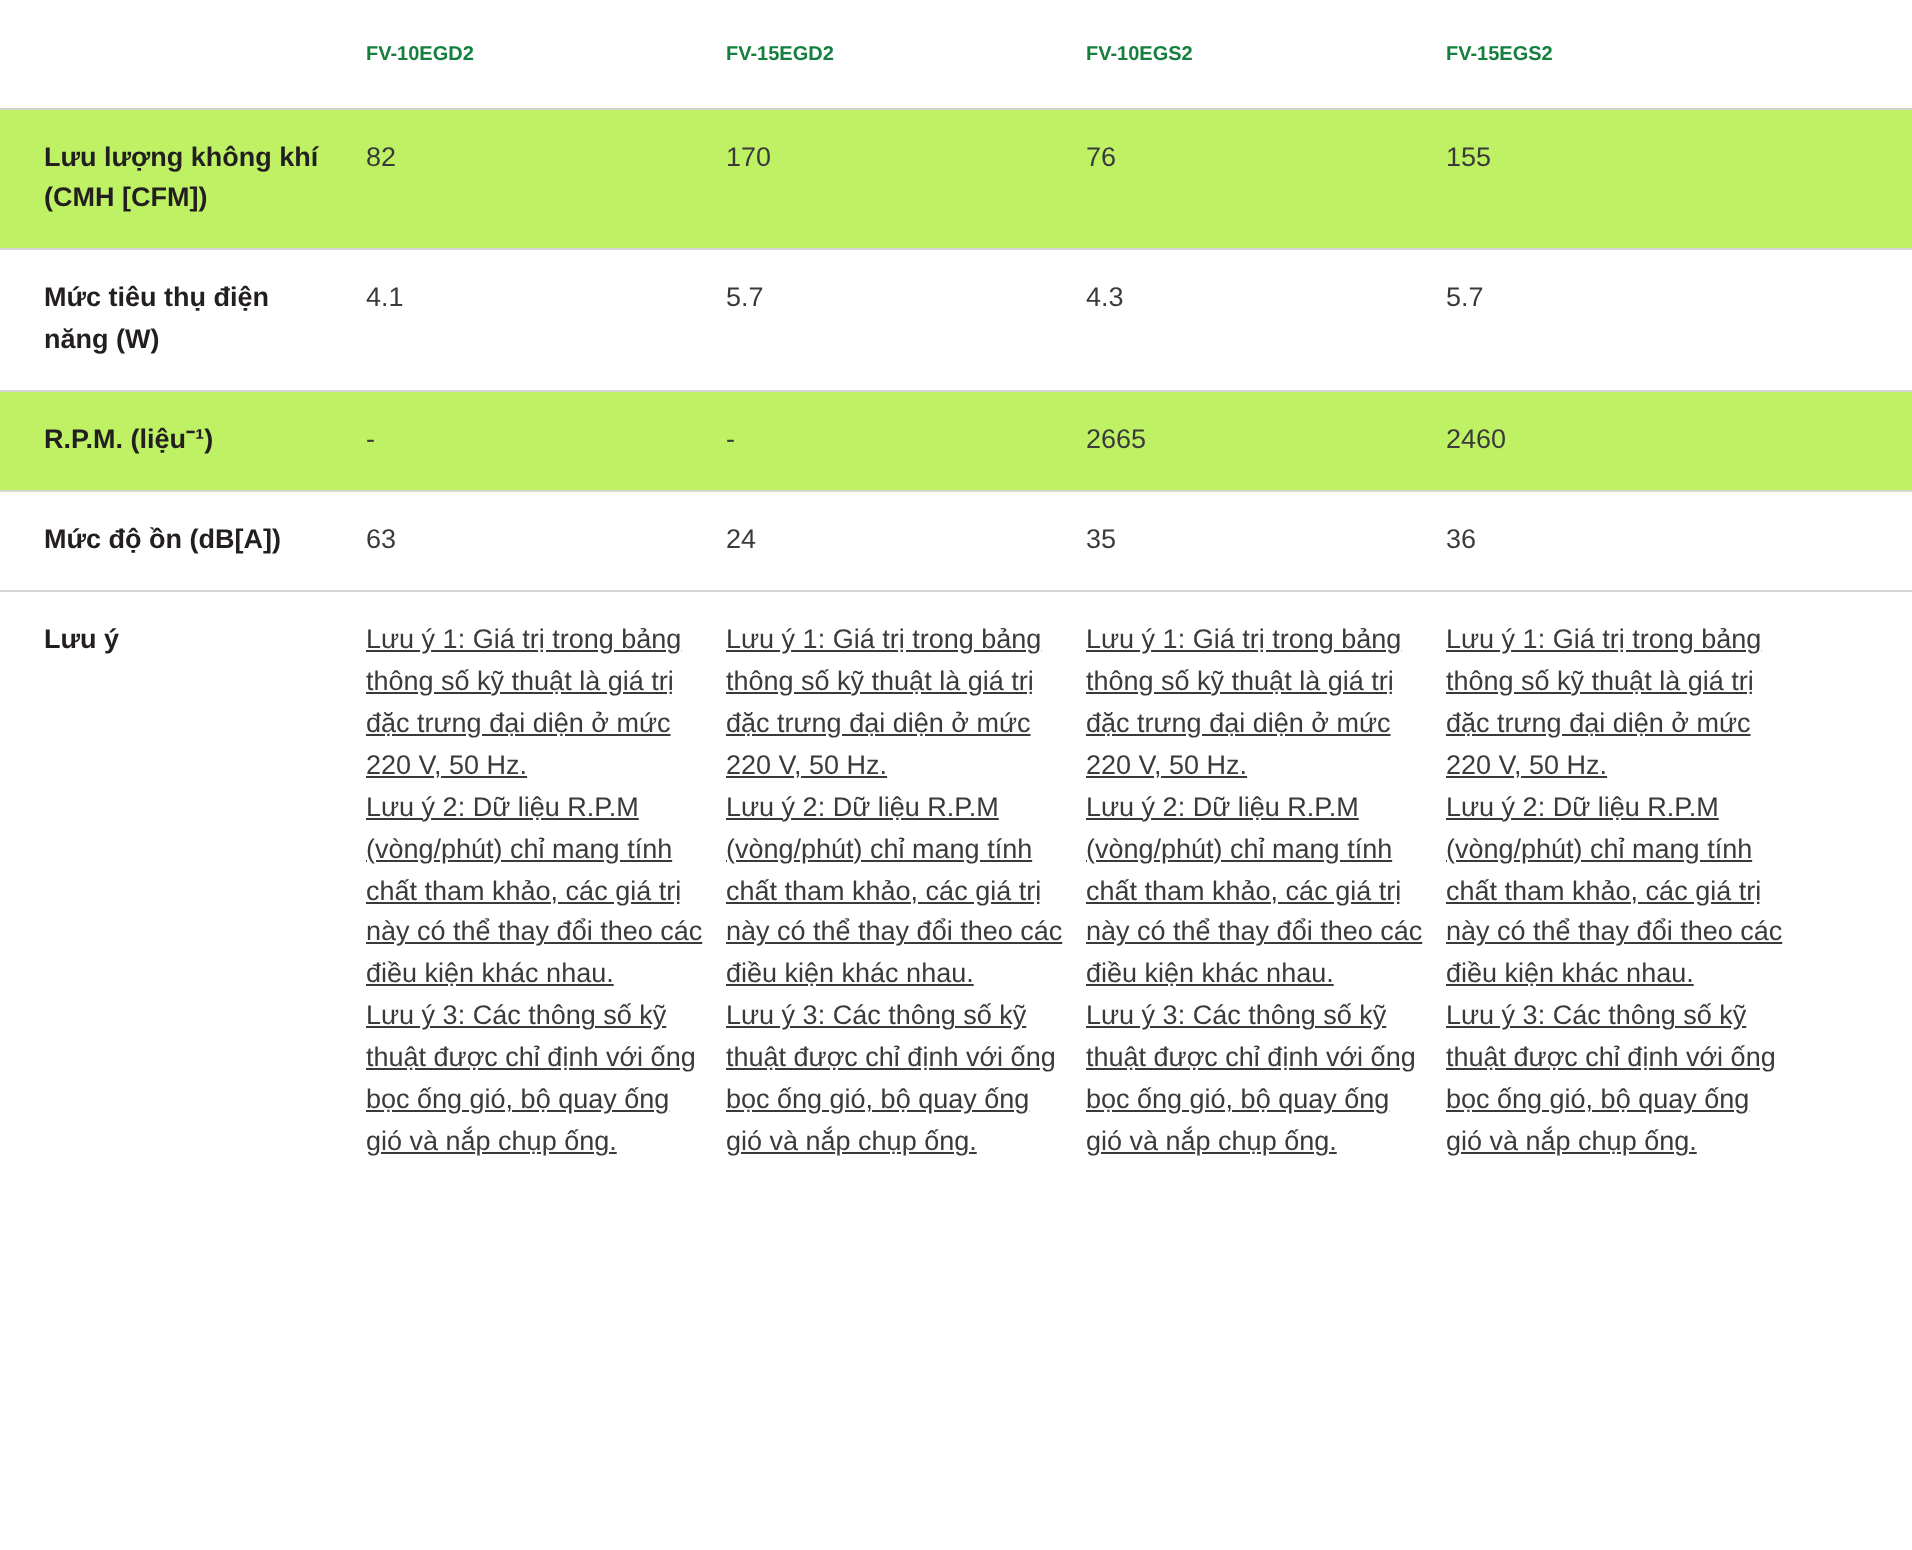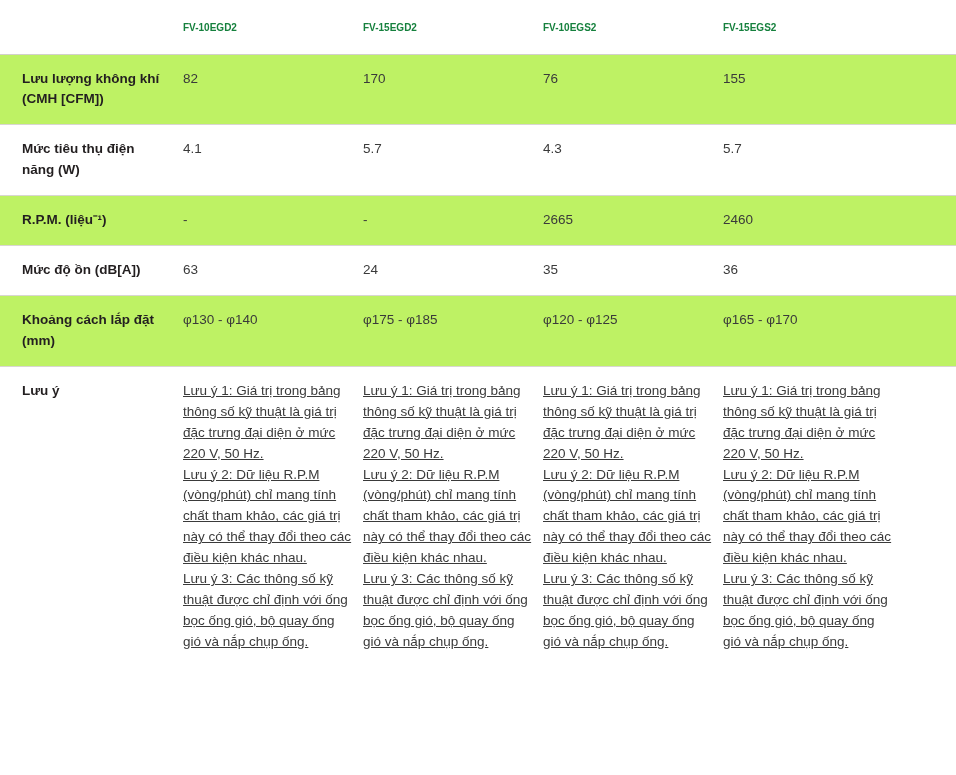--- a/index.html
+++ b/index.html
@@ -114,28 +114,20 @@
         <td class="pad-cell"></td>
       </tr>
       <tr>
         <th class="row-label">Mức độ ồn (dB[A])</th>
         <td class="row-val">63</td>
         <td class="row-val">24</td>
         <td class="row-val">35</td>
         <td class="row-val">36</td>
         <td class="pad-cell"></td>
       </tr>
-      <tr class="row-shade">
-        <th class="row-label">Khoảng cách lắp đặt (mm)</th>
-        <td class="row-val">φ130 - φ140</td>
-        <td class="row-val">φ175 - φ185</td>
-        <td class="row-val">φ120 - φ125</td>
-        <td class="row-val">φ165 - φ170</td>
-        <td class="pad-cell"></td>
-      </tr>
       <tr>
         <th class="row-label">Lưu ý</th>
         <td class="row-val note-cell" style="white-space: pre-line;">Lưu ý 1: Giá trị trong bảng thông số kỹ thuật là giá trị đặc trưng đại diện ở mức 220 V, 50 Hz.
 Lưu ý 2: Dữ liệu R.P.M (vòng/phút) chỉ mang tính chất tham khảo, các giá trị này có thể thay đổi theo các điều kiện khác nhau.
 Lưu ý 3: Các thông số kỹ thuật được chỉ định với ống bọc ống gió, bộ quay ống gió và nắp chụp ống.</td>
         <td class="row-val note-cell" style="white-space: pre-line;">Lưu ý 1: Giá trị trong bảng thông số kỹ thuật là giá trị đặc trưng đại diện ở mức 220 V, 50 Hz.
 Lưu ý 2: Dữ liệu R.P.M (vòng/phút) chỉ mang tính chất tham khảo, các giá trị này có thể thay đổi theo các điều kiện khác nhau.
 Lưu ý 3: Các thông số kỹ thuật được chỉ định với ống bọc ống gió, bộ quay ống gió và nắp chụp ống.</td>
         <td class="row-val note-cell" style="white-space: pre-line;">Lưu ý 1: Giá trị trong bảng thông số kỹ thuật là giá trị đặc trưng đại diện ở mức 220 V, 50 Hz.
 Lưu ý 2: Dữ liệu R.P.M (vòng/phút) chỉ mang tính chất tham khảo, các giá trị này có thể thay đổi theo các điều kiện khác nhau.

